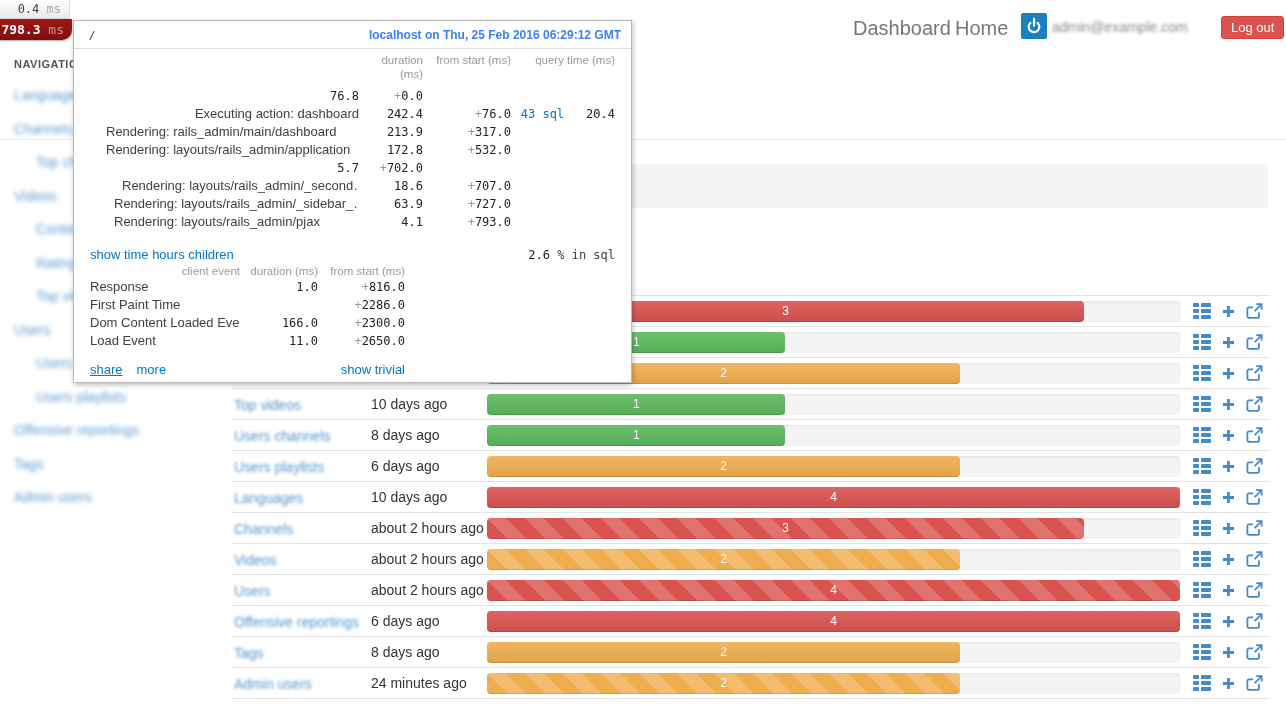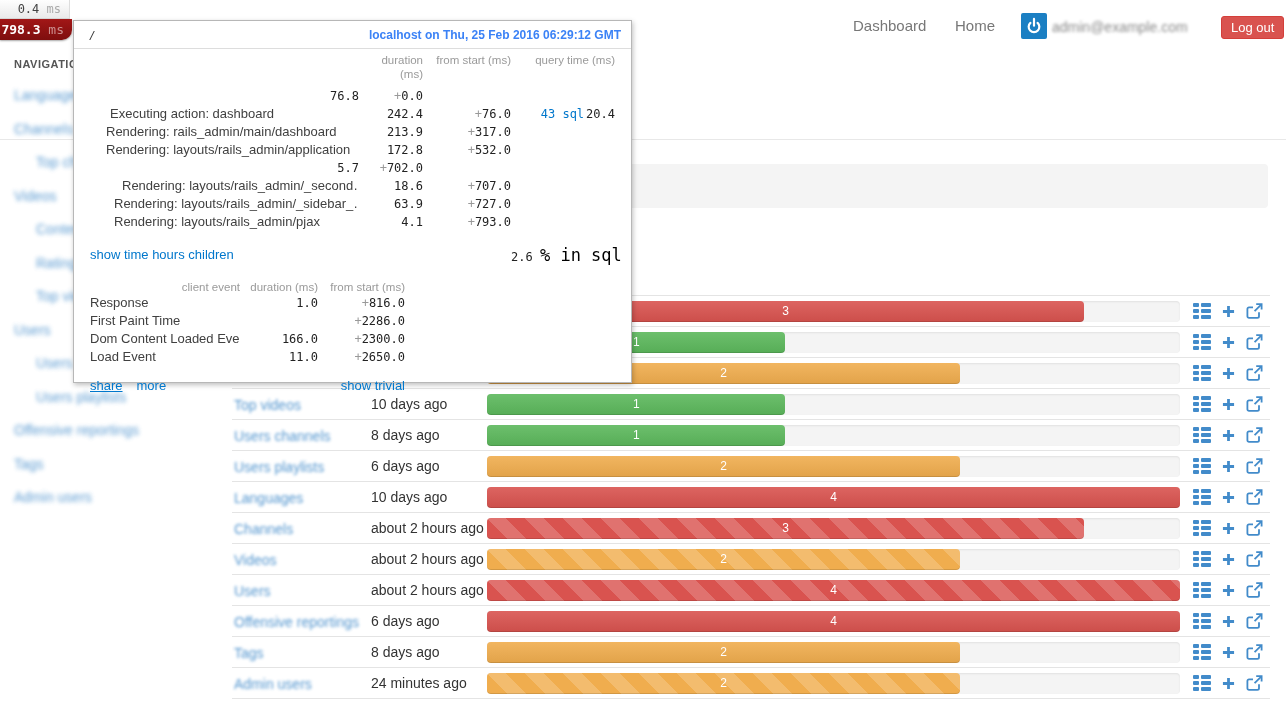--- a/index.html
+++ b/index.html
@@ -5,21 +5,21 @@
   * { box-sizing: border-box; margin: 0; padding: 0; }
   html,body { width:1286px; height:717px; }
   body {
     font-family: "Liberation Sans", sans-serif;
     background:#fff; color:#333; overflow:hidden; position:relative;
   }
   .mono { font-family:"DejaVu Sans Mono", monospace; }
 
   
   .navbar-border { position:absolute; top:139px; left:0; width:1286px; height:1px; background:#e8e8e8; }
-  .nav-link { position:absolute; top:17px; font-size:15px; color:#777; text-decoration:none; cursor:pointer; }
+  .nav-link { position:absolute; top:17px; font-size:20px; color:#777; text-decoration:none; cursor:pointer; }
   .nav-dashboard { left:853px; }
   .nav-home { left:955px; }
   .avatar { position:absolute; left:1021px; top:13px; width:26px; height:26px; background:#1b7fc3; border-radius:2px; display:flex; align-items:center; justify-content:center; }
   .user-email { position:absolute; left:1052px; top:19px; font-size:14px; color:#8a8a8a; filter:blur(1.4px); }
   .logout-btn { position:absolute; left:1221px; top:16px; background:#d9534f; border:1px solid #d43f3a; color:#fff; font-size:13px; padding:3px 9px; border-radius:3px; cursor:pointer; filter:blur(0.5px); }
 
   
   .sidebar { position:absolute; left:0; top:55px; width:232px; }
   .sidebar-header { margin:3px 0 8px 14px; font-size:11px; font-weight:bold; color:#555; letter-spacing:.5px; }
   .sidebar-item { height:33.5px; line-height:33.5px; }
@@ -58,27 +58,27 @@
   .pp-title { display:flex; justify-content:space-between; padding:7px 10px 5px 16px; border-bottom:1px solid #ddd; }
   .pp-path { font-style:italic; color:#333; }
   .pp-server { font-size:12px; color:#3b82f6;font-weight:bold; }
   .pp-grid { display:grid; grid-template-columns:1fr 64px 88px 104px; padding-right:16px; line-height:18px; }
   .pp-head { margin-top:4px; font-size:11.5px; color:#9a9a9a; line-height:14px; }
   .pp-head > div { text-align:right; }
   .pp-rows { margin-top:6px; }
   .pp-label { white-space:nowrap; overflow:hidden; }
   .num { font-size:12px; color:#222; text-align:right; }
   .num-plus::before { content:"+"; color:#999; }
-  .pp-query { display:flex; justify-content:flex-end; gap:2px; }
+  .pp-query { display:flex; justify-content:flex-end; gap:22px; }
   .sql-link { color:#0077cc; font-size:12px; text-decoration:none; cursor:pointer; }
   .pp-mid { margin-top:15px; }
   .pp-link { color:#0077cc; text-decoration:none; cursor:pointer; }
-  .pct-label { color:#000000; font-size:17px; }
+  .pct-label { color:#404040; font-size:12px; }
   .pp-client-grid { display:grid; grid-template-columns:150px 78px 87px 1fr; padding-left:16px; line-height:18px; }
-  .pp-client-head { margin-top:14px; font-size:11.5px; color:#9a9a9a; line-height:14px; }
+  .pp-client-head { font-size:11.5px; color:#9a9a9a; line-height:14px; }
   .pp-client-head > div { text-align:right; }
   .pp-client-head .h-event { text-align:right; }
   .pp-footer { margin-top:12px; display:flex; gap:14px; padding-left:16px; }
   .pp-footer .share { text-decoration:underline; }
   .pp-footer .trivial { margin-left:auto; margin-right:226px; }
 </style>
 </head>
 <body>
 
 <div class="navbar-border"></div>
@@ -653,21 +653,21 @@
       <div class="pp-grid">
         <div class="num mono">76.8</div>
         <div class="num mono num-plus">0.0</div>
         <div class="pp-query">
           <a class="sql-link mono empty"></a>
           <span class="num mono empty"></span>
         </div>
       </div>
 
       <div class="pp-grid">
-        <div class="pp-label" style="padding-left: 36px;">Executing action: dashboard</div>
+        <div class="pp-label" style="padding-left: 36px; text-align: right;">Executing action: dashboard</div>
         <div class="num mono">242.4</div>
         <div class="num mono num-plus">76.0</div>
         <div class="pp-query">
           <a class="sql-link mono">43 sql</a>
           <span class="num mono">20.4</span>
         </div>
       </div>
 
       <div class="pp-grid">
         <div class="pp-label" style="padding-left: 32px;">Rendering: rails_admin/main/dashboard</div>

